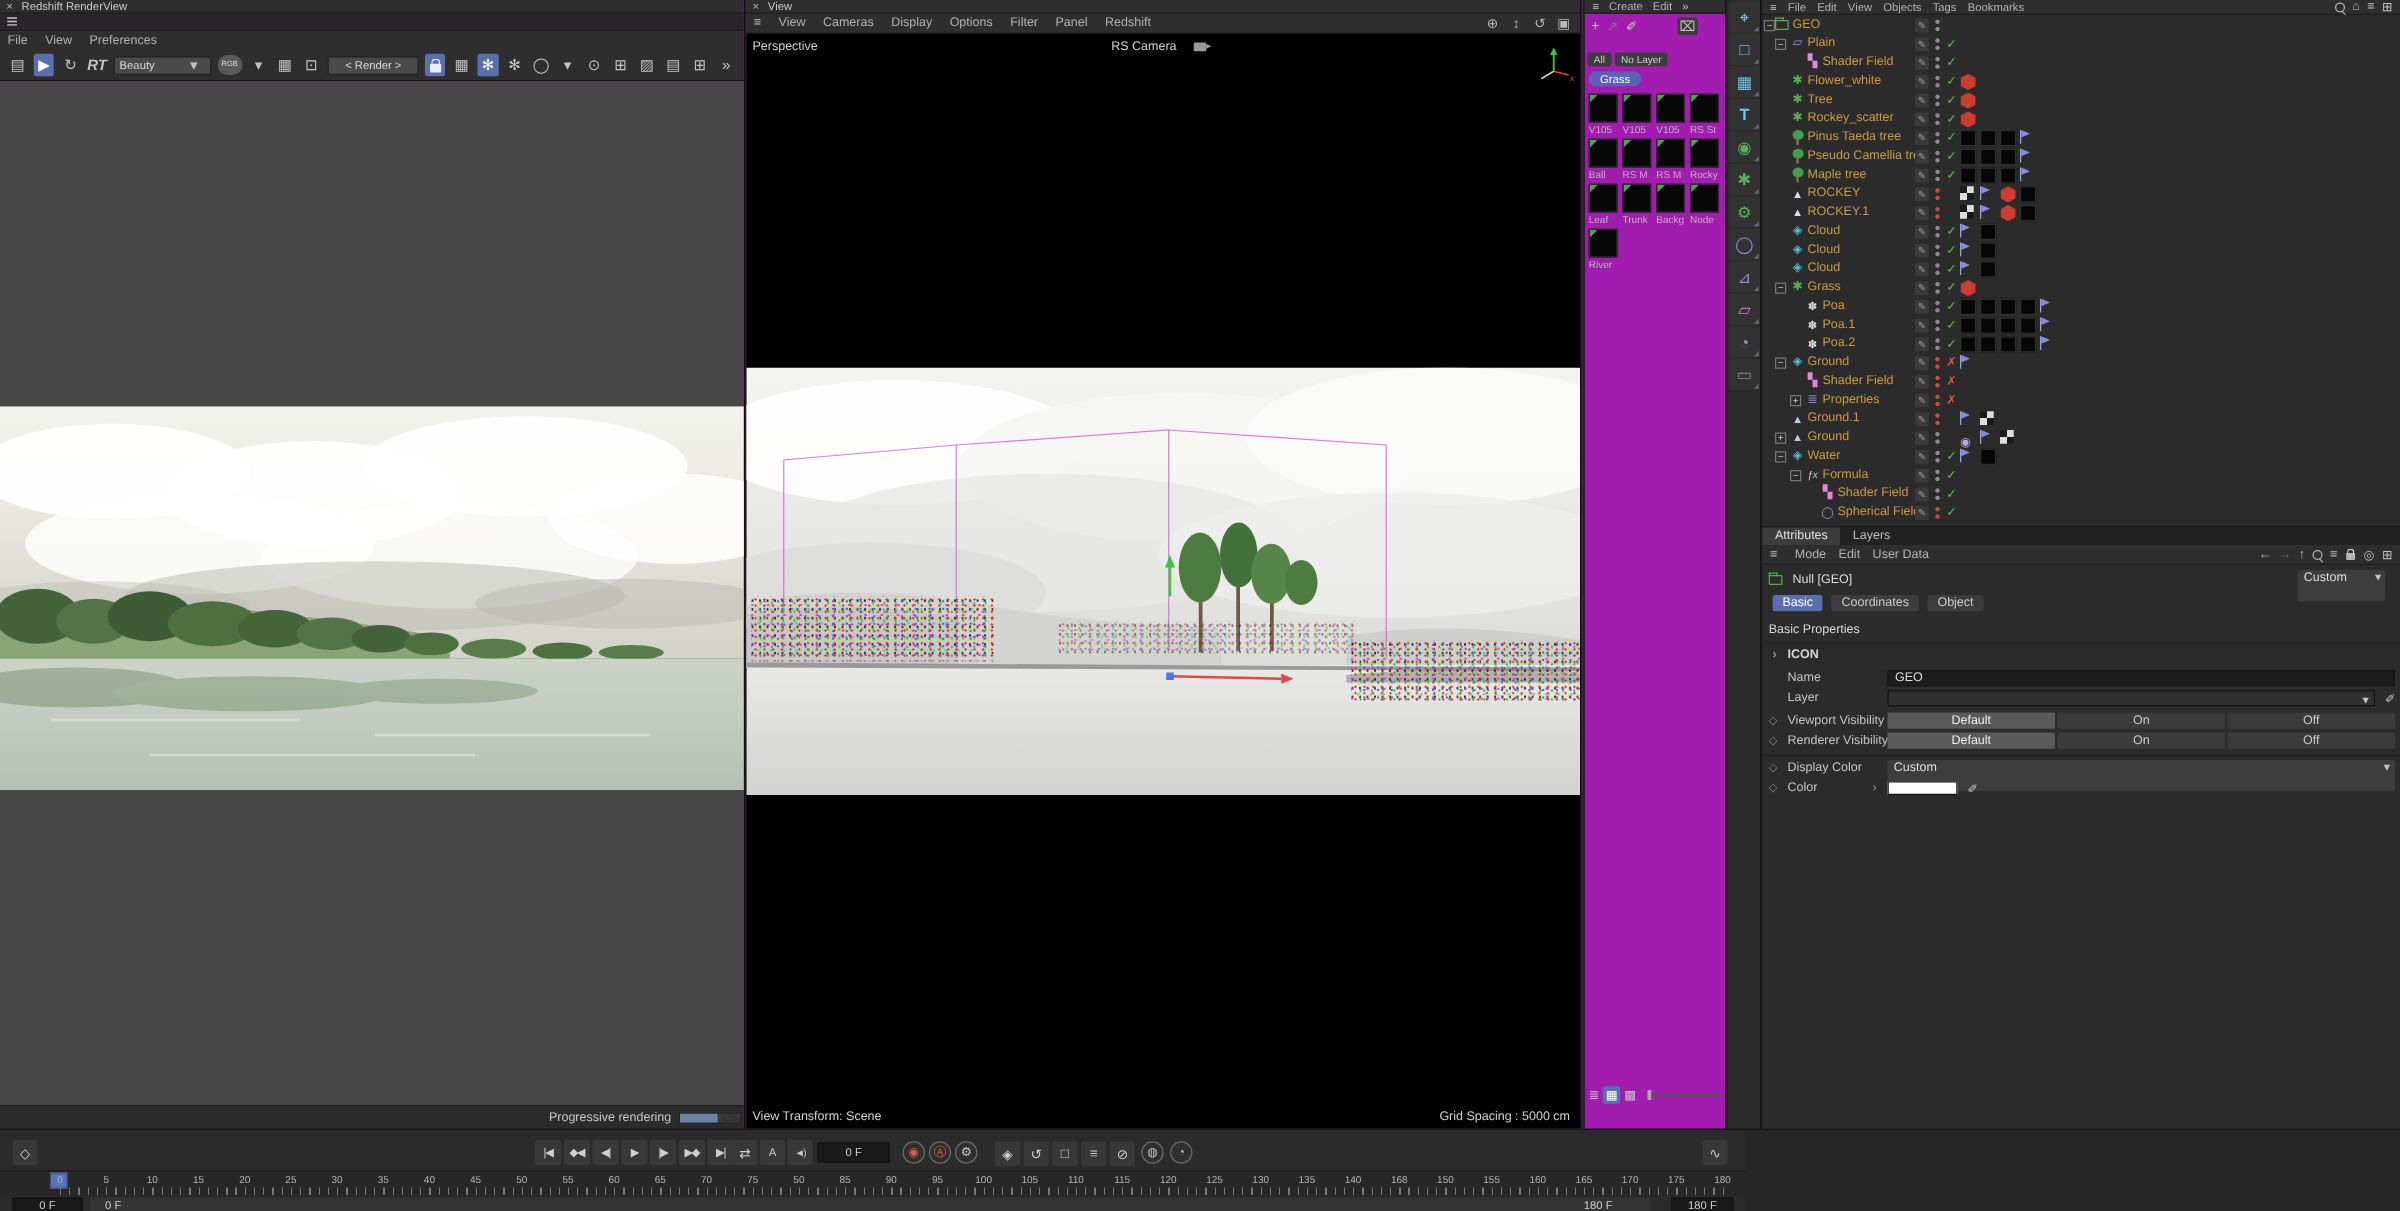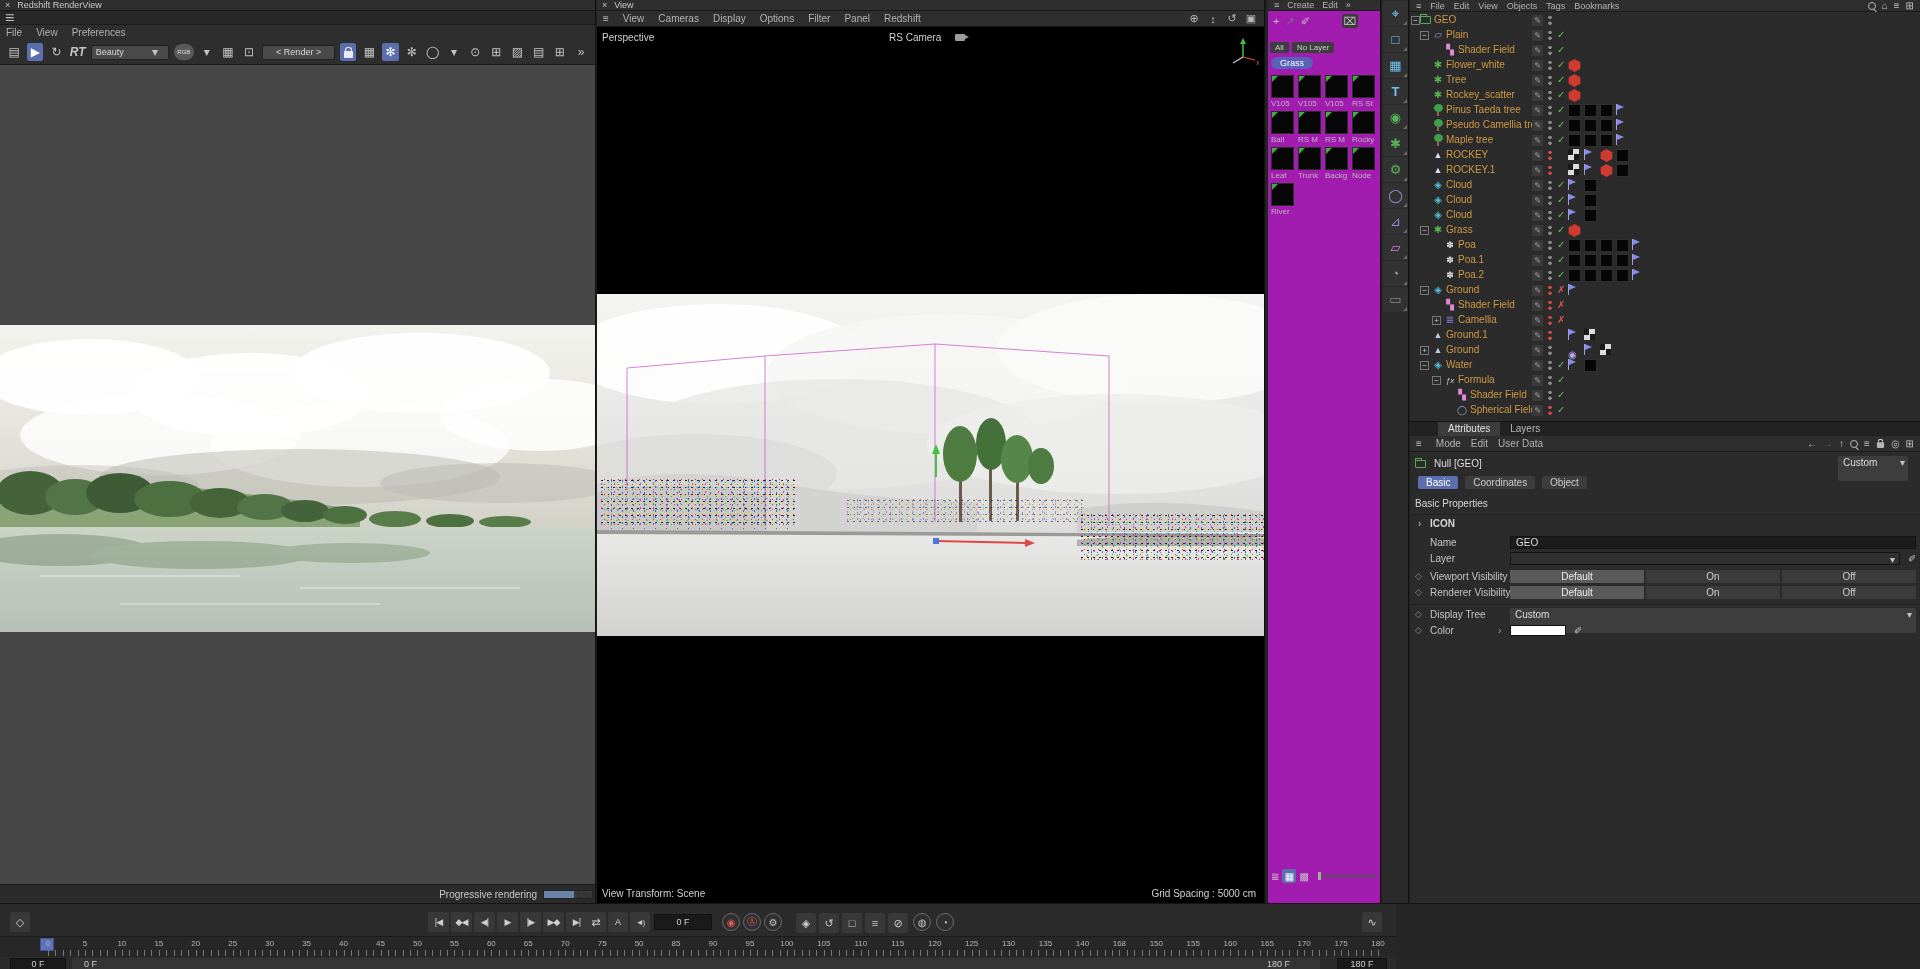--- a/index.html
+++ b/index.html
@@ -145,21 +145,21 @@
   .om-badge{position:absolute;top:1px;width:13px;height:13px;}
   .b-texture{background:#060606;border:1px solid #2f2f2f;}
   .b-rs-material{background:#cf3b30;clip-path:polygon(50% 0,95% 25%,95% 75%,50% 100%,5% 75%,5% 25%);}
   .b-checker{width:11px;height:11px;background:conic-gradient(#ddd 25%,#1a1a1a 0 50%,#ddd 0 75%,#1a1a1a 0);}
   .b-flag{width:9px;height:11px;position:relative;}
   .b-flag::before{content:"";position:absolute;left:0;top:0;width:1px;height:11px;background:#9aa0e8;}
   .b-flag::after{content:"";position:absolute;left:1px;top:0;border-top:3px solid transparent;border-bottom:3px solid transparent;border-left:7px solid #8a8ae8;}
   .b-phong::before{content:"◉";color:#b8a8e8;font-size:10px;}
   
   #attributes{left:1410px;top:421px;width:510px;height:548px;background:#2b2b2b;border-top:1px solid #161616;}
-  #attr-tabs{position:absolute;top:0;left:0;right:0;height:14px;background:#222;display:flex;font-size:10px;padding-left:28px;}
+  #attr-tabs{position:absolute;top:0;left:0;right:0;height:14px;background:#222;display:flex;font-size:10px;}
   .attr-tab{padding:0 10px;line-height:14px;color:#bbb;}
   .attr-tab.active{background:#3c3c3c;color:#e2e2e2;}
   #attr-menus{position:absolute;top:14px;left:0;right:0;height:16px;border-bottom:1px solid #1d1d1d;font-size:10px;}
   #attr-mi{margin-left:auto;display:flex;gap:6px;align-items:center;font-size:10px;color:#b5b5b5;}
   .arow{position:absolute;left:0;right:0;height:14px;font-size:10px;color:#c5c5c5;}
   .alabel{position:absolute;left:20px;top:1px;}
   .adiamond{position:absolute;left:5px;top:1px;color:#8a8a8a;font-size:9px;}
   .abox{position:absolute;top:0;height:13px;background:#1c1c1c;border:1px solid #141414;color:#ddd;font-size:10px;padding:0 5px;line-height:12px;}
   .aselect{position:absolute;top:0;height:25px;background:#3d3d3d;border-radius:2px;color:#ddd;font-size:10px;padding:0 5px;line-height:13px;}
   .abtn{position:absolute;top:0;height:13px;background:#3b3b3b;color:#ccc;font-size:10px;text-align:center;line-height:13px;}
@@ -592,21 +592,21 @@
         <div class="om-row">
           <span class="oi oi-shader-field" style="left: 34px;"></span>
           <span class="om-label" style="left: 48px;">Shader Field</span>
           <span class="om-pencil g-pencil"></span>
           <span class="om-dots dots-red"></span>
           <span class="om-state g-cross"></span>
         </div>
         <div class="om-row">
           <span class="om-expand" style="left: 22px;">+</span>
           <span class="oi oi-displacer" style="left: 34px;"></span>
-          <span class="om-label" style="left: 48px;">Camellia</span>
+          <span class="om-label" style="left: 48px;">Properties</span>
           <span class="om-pencil g-pencil"></span>
           <span class="om-dots dots-red"></span>
           <span class="om-state g-cross"></span>
         </div>
         <div class="om-row"><span class="oi oi-terrain" style="left: 22px;"></span><span class="om-label" style="left: 36px;">Ground.1</span><span class="om-pencil g-pencil"></span><span class="om-dots dots-red"></span><span class="om-badge b-flag" style="left: 158px;"></span><span class="om-badge b-checker" style="left: 174px;"></span></div>
         <div class="om-row"><span class="om-expand" style="left: 10px;">+</span><span class="oi oi-terrain" style="left: 22px;"></span><span class="om-label" style="left: 36px;">Ground</span><span class="om-pencil g-pencil"></span><span class="om-dots dots-gray"></span><span class="om-badge b-phong" style="left: 158px;"></span><span class="om-badge b-flag" style="left: 174px;"></span><span class="om-badge b-checker" style="left: 190px;"></span></div>
         <div class="om-row"><span class="om-expand" style="left: 10px;">−</span><span class="oi oi-water" style="left: 22px;"></span><span class="om-label" style="left: 36px;">Water</span><span class="om-pencil g-pencil"></span><span class="om-dots dots-gray"></span><span class="om-state g-check"></span><span class="om-badge b-flag" style="left: 158px;"></span><span class="om-badge b-texture" style="left: 174px;"></span></div>
         <div class="om-row">
           <span class="om-expand" style="left: 22px;">−</span>
           <span class="oi oi-formula" style="left: 34px;"></span>
@@ -698,21 +698,21 @@
     <div class="arow" style="top:164px">
       <span class="adiamond">◇</span>
       <span class="alabel">Renderer Visibility</span>
       <span class="abtn sel" style="left:100px;width:134px">Default</span>
       <span class="abtn" style="left:236px;width:134px">On</span>
       <span class="abtn" style="left:372px;width:134px">Off</span>
     </div>
     <div style="position:absolute;left:0;right:0;top:182px;border-top:1px solid #222"></div>
     <div class="arow" style="top:186px">
       <span class="adiamond">◇</span>
-      <span class="alabel">Display Tree</span>
+      <span class="alabel">Display Color</span>
       <span class="aselect" style="left:100px;width:406px">
         <span>Custom</span>
         <span class="icn g-caret" style="position:absolute;right:4px;top:0"></span>
       </span>
     </div>
     <div class="arow" style="top:202px">
       <span class="adiamond">◇</span>
       <span class="alabel">Color</span>
       <span style="position:absolute;left:88px;top:1px;color:#9a9a9a">›</span>
       <span style="position:absolute;left:100px;top:1px;width:56px;height:11px;background:#ffffff;border:1px solid #111"></span>

